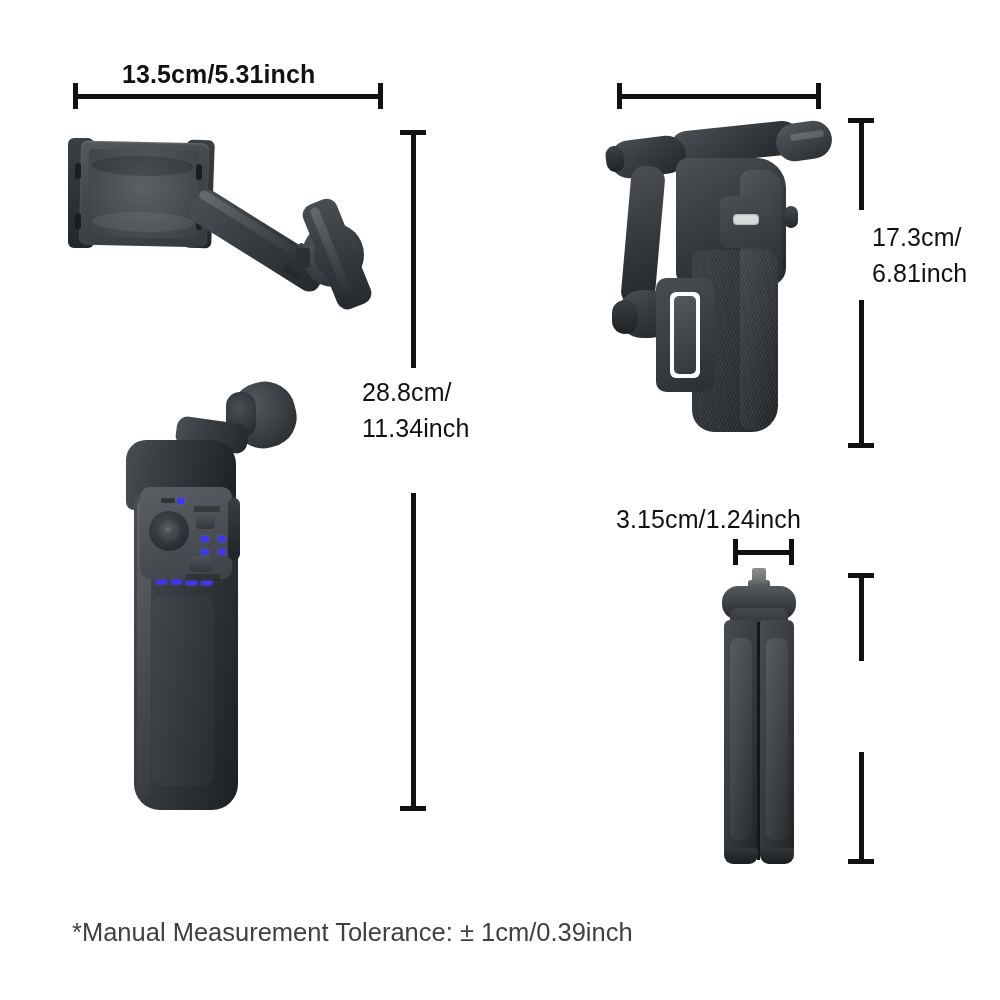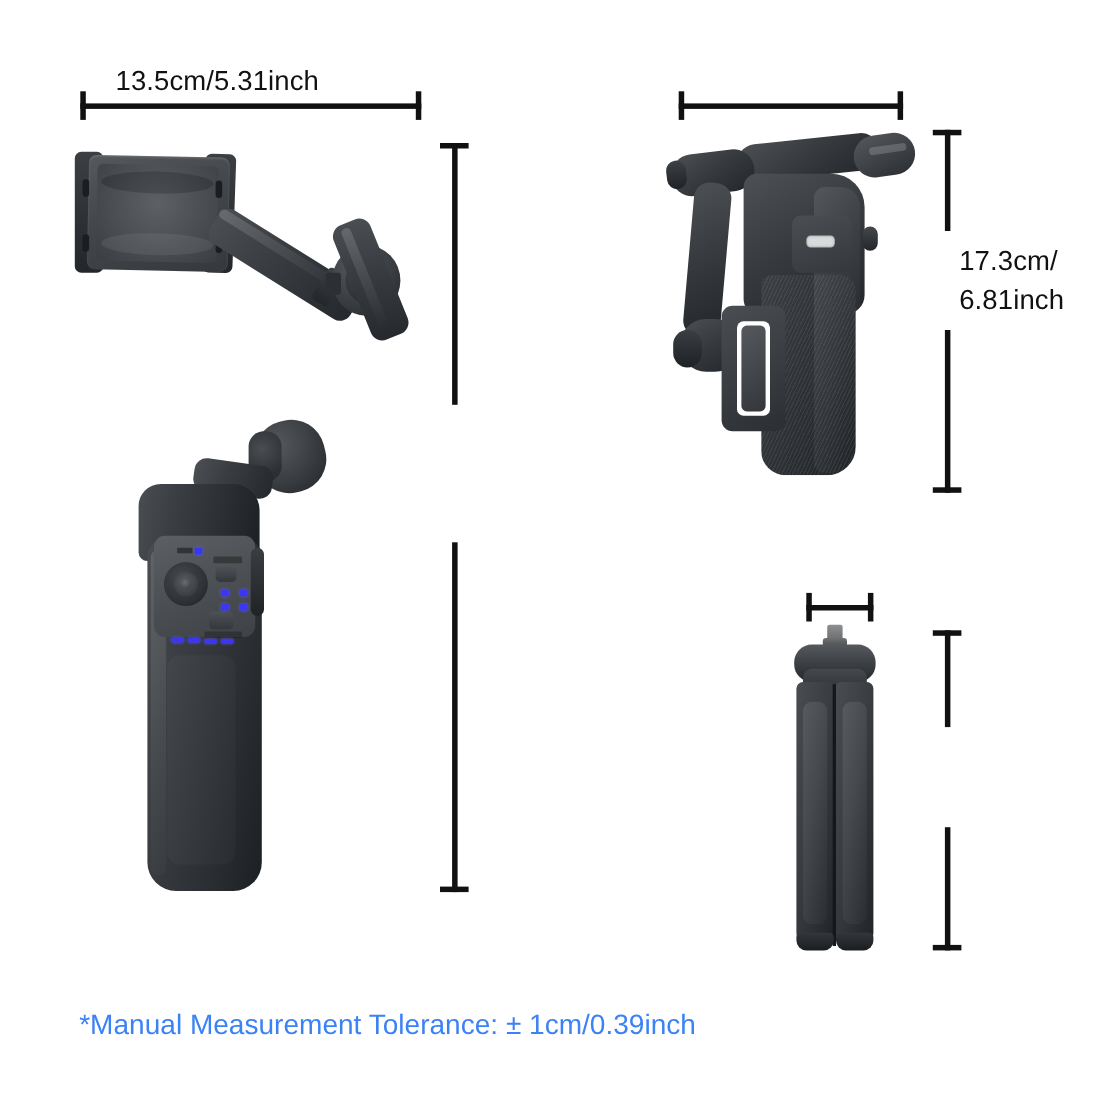--- a/index.html
+++ b/index.html
@@ -23,21 +23,21 @@
     white-space: nowrap;
     letter-spacing: 0.1px;
   }
   .dim-label.two-line {
     white-space: normal;
     line-height: 1.42;
   }
   .note {
     position: absolute;
     font-size: 25.5px;
-    color: #3b82f6;
+    color: #404040;
     white-space: nowrap;
   }
   
   .caliper-h {
     position: absolute;
     height: 26px;
   }
   .caliper-h .bar {
     position: absolute;
     left: 0; right: 0;
@@ -273,29 +273,33 @@
 
     <div style="position:absolute;left:228px;top:498px;width:12px;height:62px;border-radius:6px;
                 background:linear-gradient(180deg,#3a3d41,#202326);"></div>
   </div>
 
   <div class="caliper-h" style="left:73px;top:83px;width:310px;">
     <div class="tick l"></div>
     <div class="bar"></div>
     <div class="tick r"></div>
   </div>
-  <div class="dim-label" style="left:105px;top:60px;">13.5cm/5.31inch</div>
+  <div class="dim-label" style="left:122px;top:60px;font-weight:bold;">13.5cm/5.31inch</div>
 
   <div class="caliper-v" style="left:400px;top:130px;height:238px;">
     <div class="cap t"></div>
     <div class="stem" style="top:0;bottom:0;"></div>
   </div>
   <div class="caliper-v" style="left:400px;top:493px;height:318px;">
     <div class="stem" style="top:0;bottom:0;"></div>
     <div class="cap b"></div>
+  </div>
+  <div class="dim-label two-line" style="left:362px;top:375px;width:140px;text-align:left;">
+    <div>28.8cm/</div>
+    <div>11.34inch</div>
   </div>
 
   <div class="art" style="left:600px;top:110px;width:260px;height:360px;">
 
     <div class="f-piece" style="left:70px;top:16px;width:130px;height:34px;border-radius:17px;
                 transform:rotate(-6deg);"></div>
     <div style="position:absolute;left:176px;top:12px;width:56px;height:38px;border-radius:19px;
                 background:linear-gradient(160deg,#55585c,#2a2d31);transform:rotate(-8deg);"></div>
     <div style="position:absolute;left:190px;top:22px;width:34px;height:7px;border-radius:4px;
                 background:rgba(255,255,255,.18);transform:rotate(-8deg);"></div>
@@ -380,20 +384,21 @@
                 background:linear-gradient(180deg,#33363a,#1b1e21);"></div>
     <div style="position:absolute;left:60px;top:288px;width:34px;height:16px;border-radius:4px 4px 9px 9px;
                 background:linear-gradient(180deg,#33363a,#1b1e21);"></div>
   </div>
 
   <div class="caliper-h" style="left:733px;top:539px;width:61px;">
     <div class="tick l"></div>
     <div class="bar"></div>
     <div class="tick r"></div>
   </div>
+  <div class="dim-label" style="left:616px;top:505px;">3.15cm/1.24inch</div>
 
   <div class="caliper-v" style="left:848px;top:573px;height:88px;">
     <div class="cap t"></div>
     <div class="stem" style="top:0;bottom:0;"></div>
   </div>
   <div class="caliper-v" style="left:848px;top:752px;height:112px;">
     <div class="stem" style="top:0;bottom:0;"></div>
     <div class="cap b"></div>
   </div>
 

